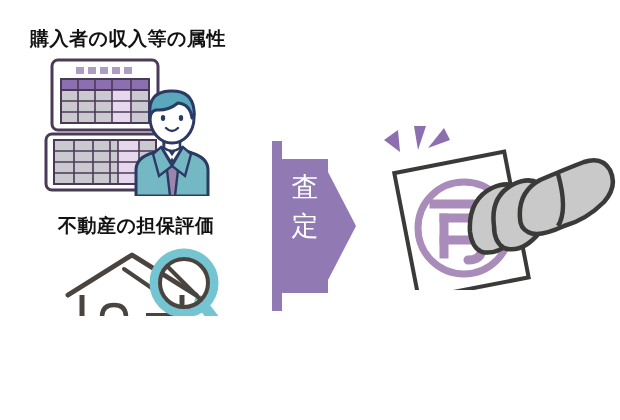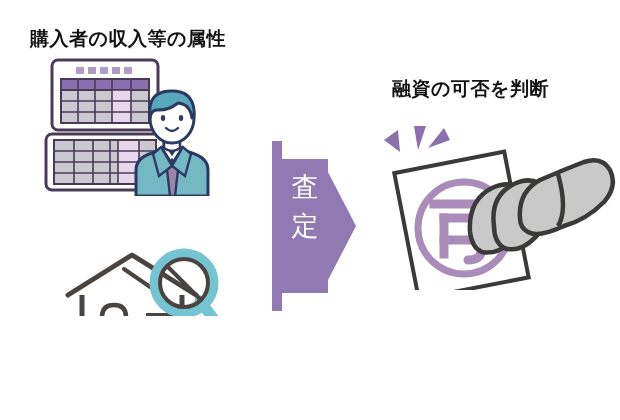--- a/index.html
+++ b/index.html
@@ -64,22 +64,22 @@
   }
   .arrow-label span { display: block; }
 </style>
 </head>
 <body>
 
 <div id="stage">
 
   <div class="heading" id="heading-income">購入者の収入等の属性</div>
 
-
-  <div class="heading" id="heading-decision">融資の可否を判断</div>
+  <div class="heading" id="heading-collateral">不動産の担保評価</div>
+
 
   <div id="ground-band"></div>
 
   <svg class="art" id="spreadsheet-art" viewBox="0 0 130 135">
 
     <rect x="12" y="2" width="106" height="70" rx="6" ry="6" fill="#ffffff" stroke="#4a3a57" stroke-width="3"></rect>
 
     <g fill="#ae9cc4">
       <rect x="36" y="9" width="8" height="7"></rect>
       <rect x="48" y="9" width="8" height="7"></rect>

